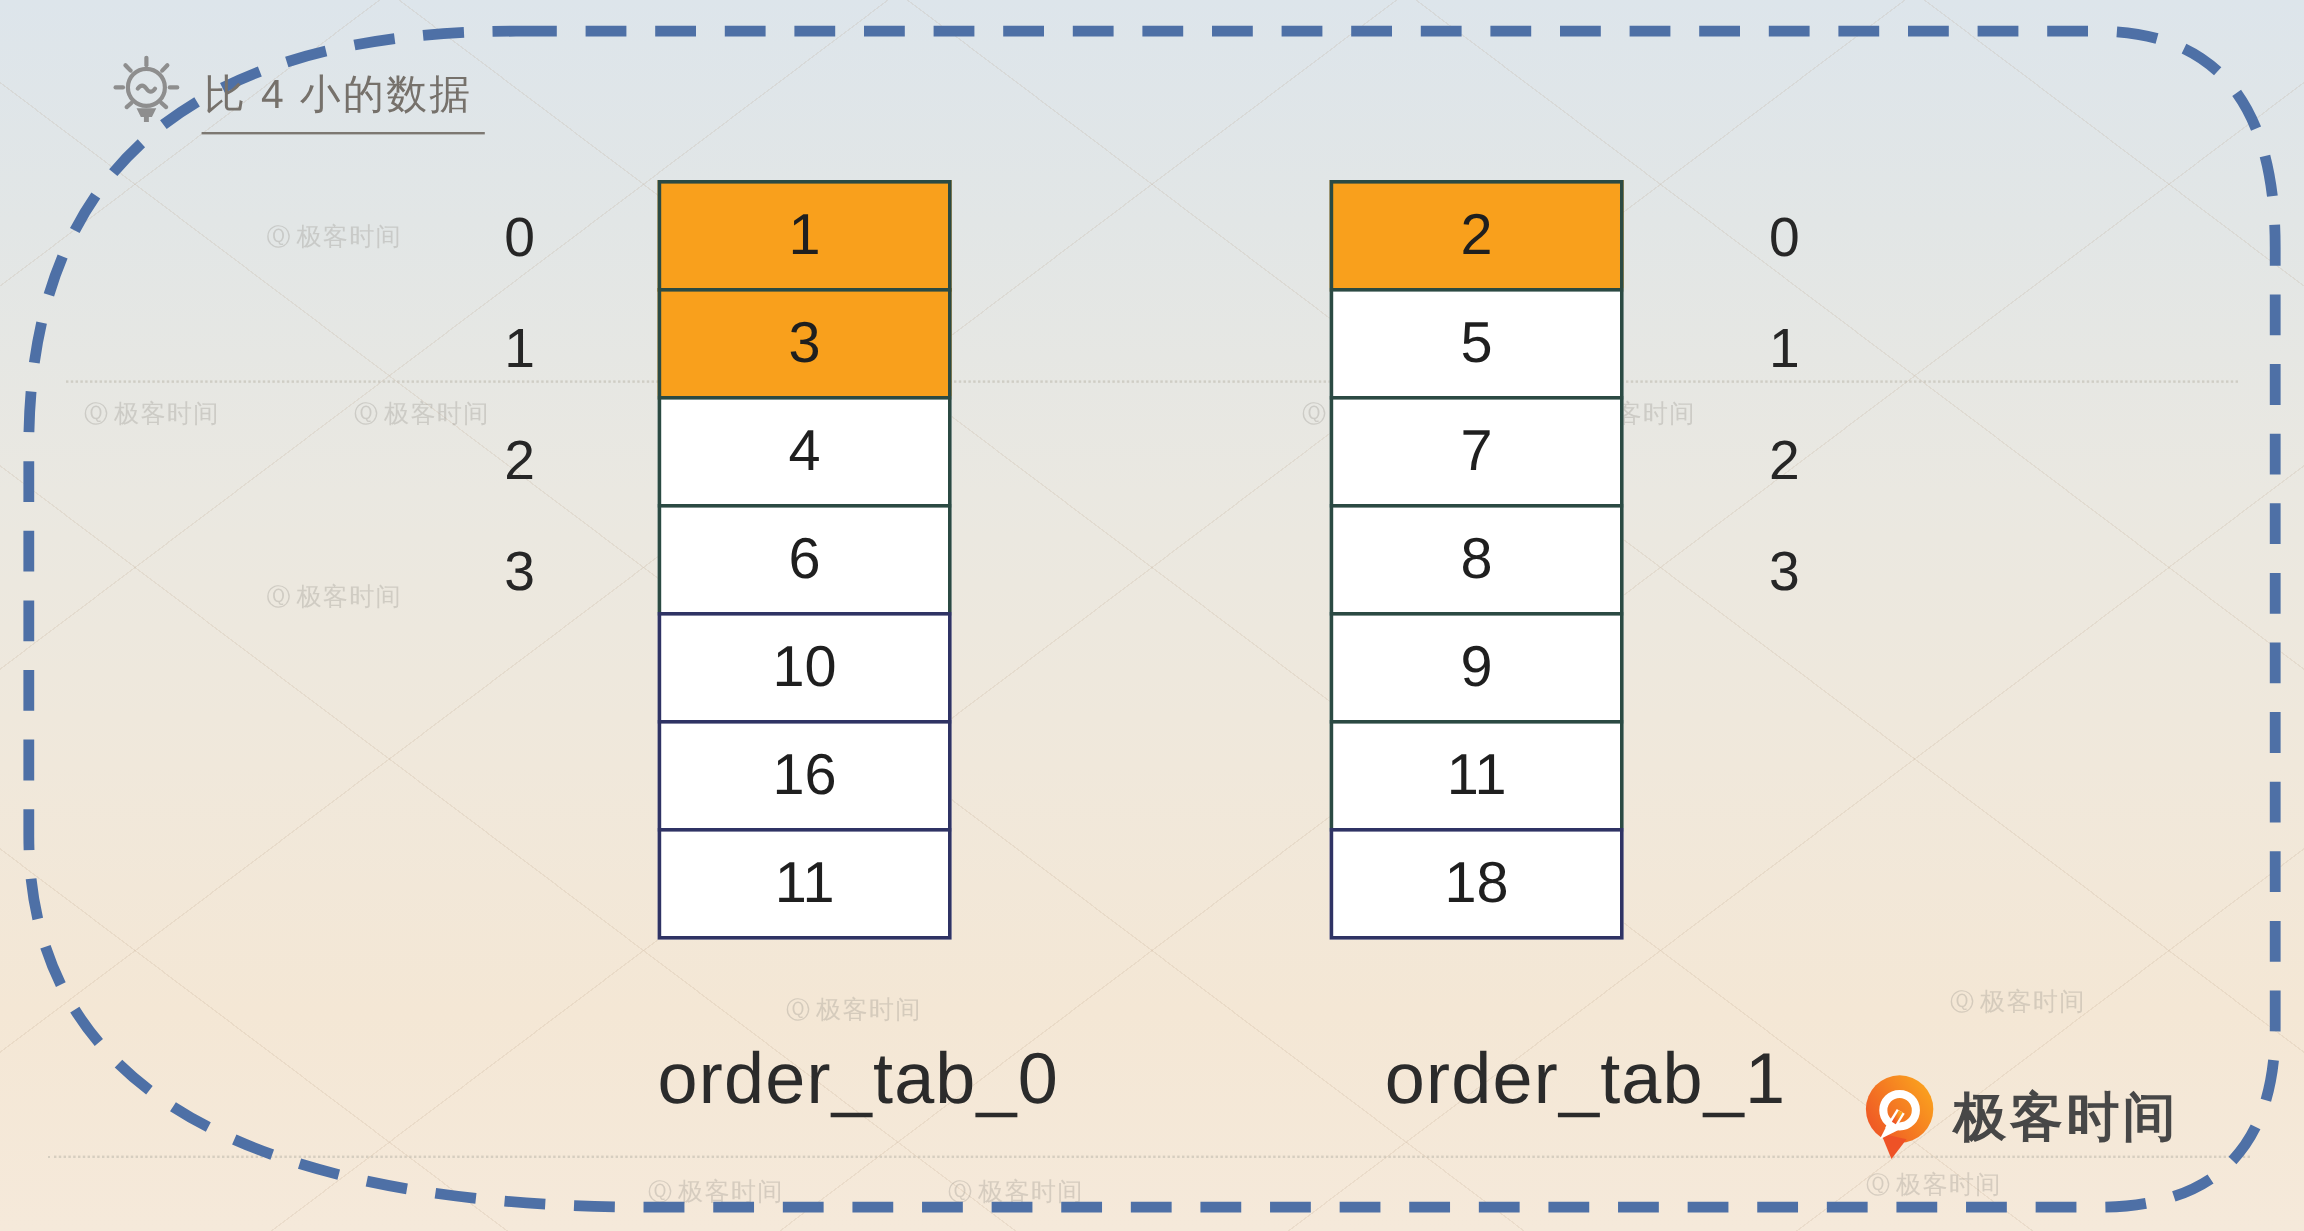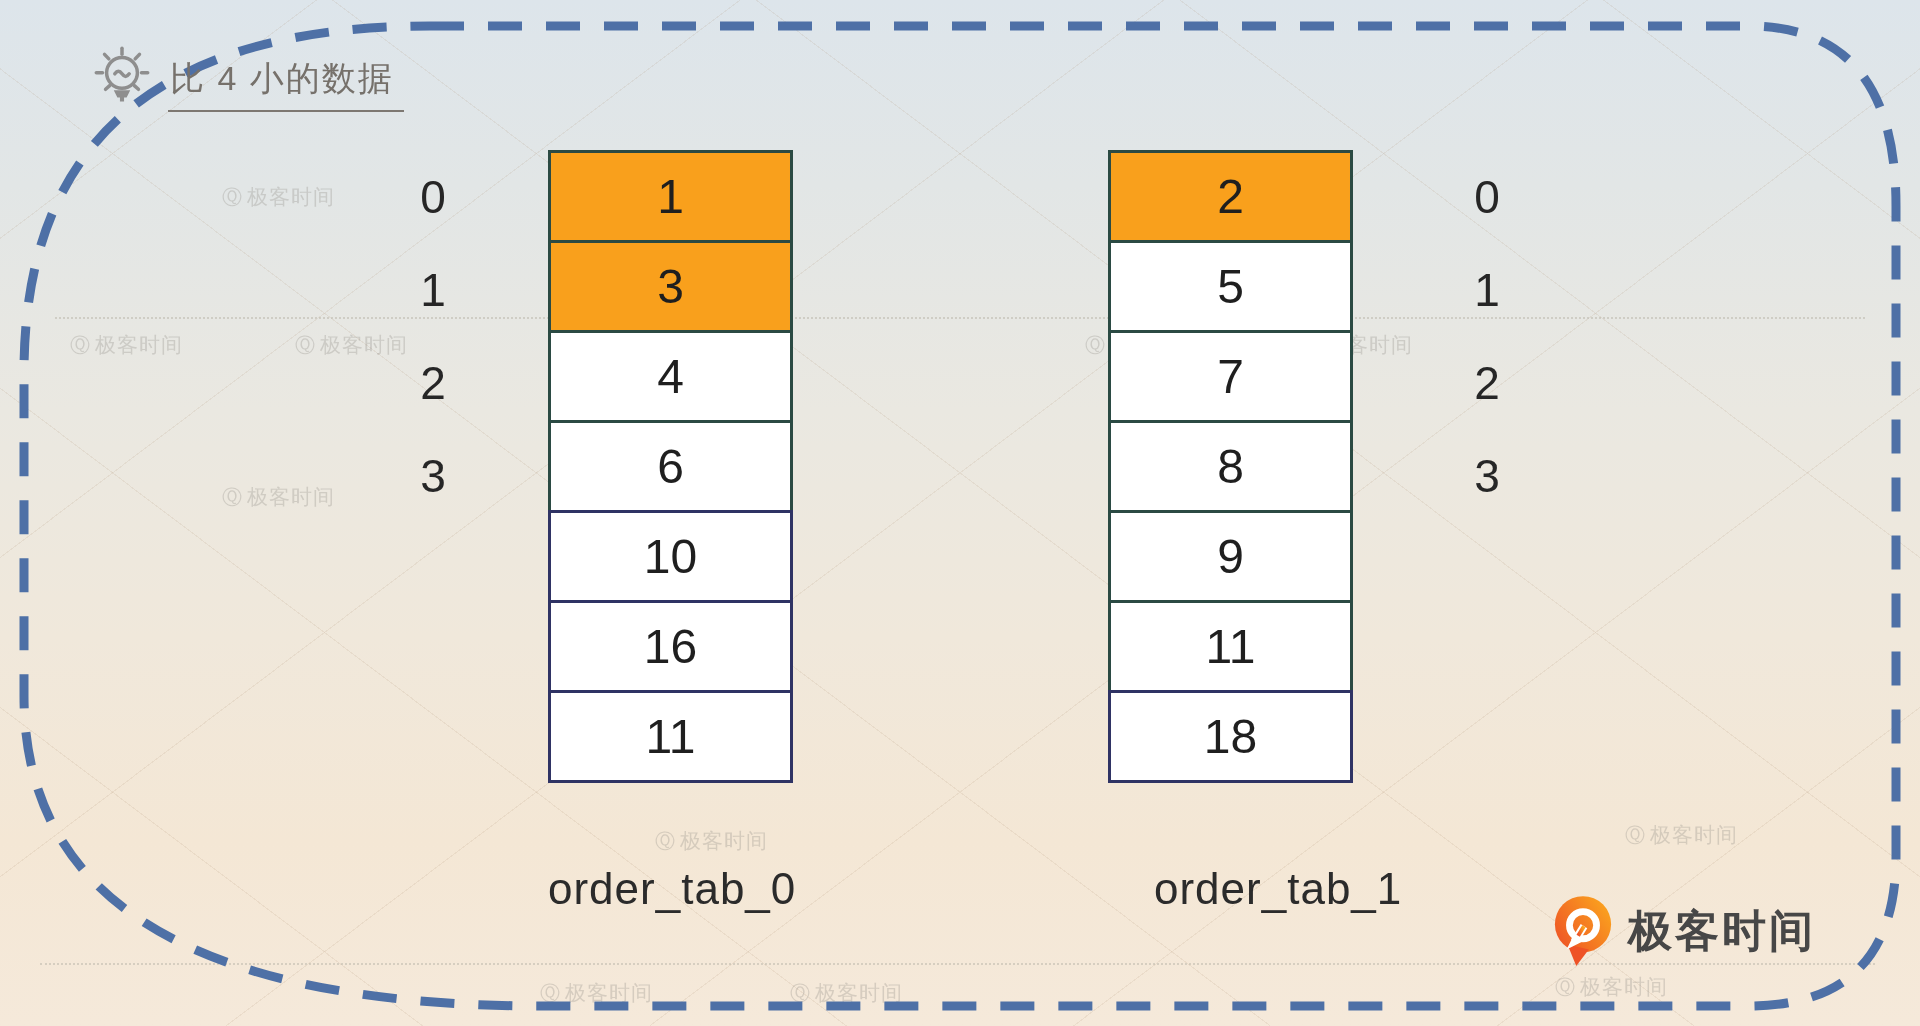--- a/index.html
+++ b/index.html
@@ -45,21 +45,21 @@
   .cellbox.bd-navy{border-color:#2F3364;}
   .cellbox span{font-size:48px;color:#1f1f1f;}
 
   .index-col{position:absolute;top:150px;z-index:4;width:70px;}
   .index-col.left{left:398px;}
   .index-col.right{left:1452px;}
   .idx{height:93px;display:flex;align-items:center;justify-content:center;font-size:46px;color:#262626;}
 
   .tab-label{
     position:absolute;top:864px;z-index:4;width:245px;text-align:center;
-    font-size:44px;color:#2b2b2b;letter-spacing:1px;
+    font-size:60px;color:#2b2b2b;letter-spacing:1px;
   }
   .tab-label.l0{left:548px;}
   .tab-label.l1{left:1154px;}
 
   .brand{position:absolute;left:1552px;top:894px;z-index:5;display:flex;align-items:center;}
   .brand-text{margin-left:14px;font-size:44px;font-weight:600;color:#474747;letter-spacing:3px;}
 </style>
 </head>
 <body>
 

